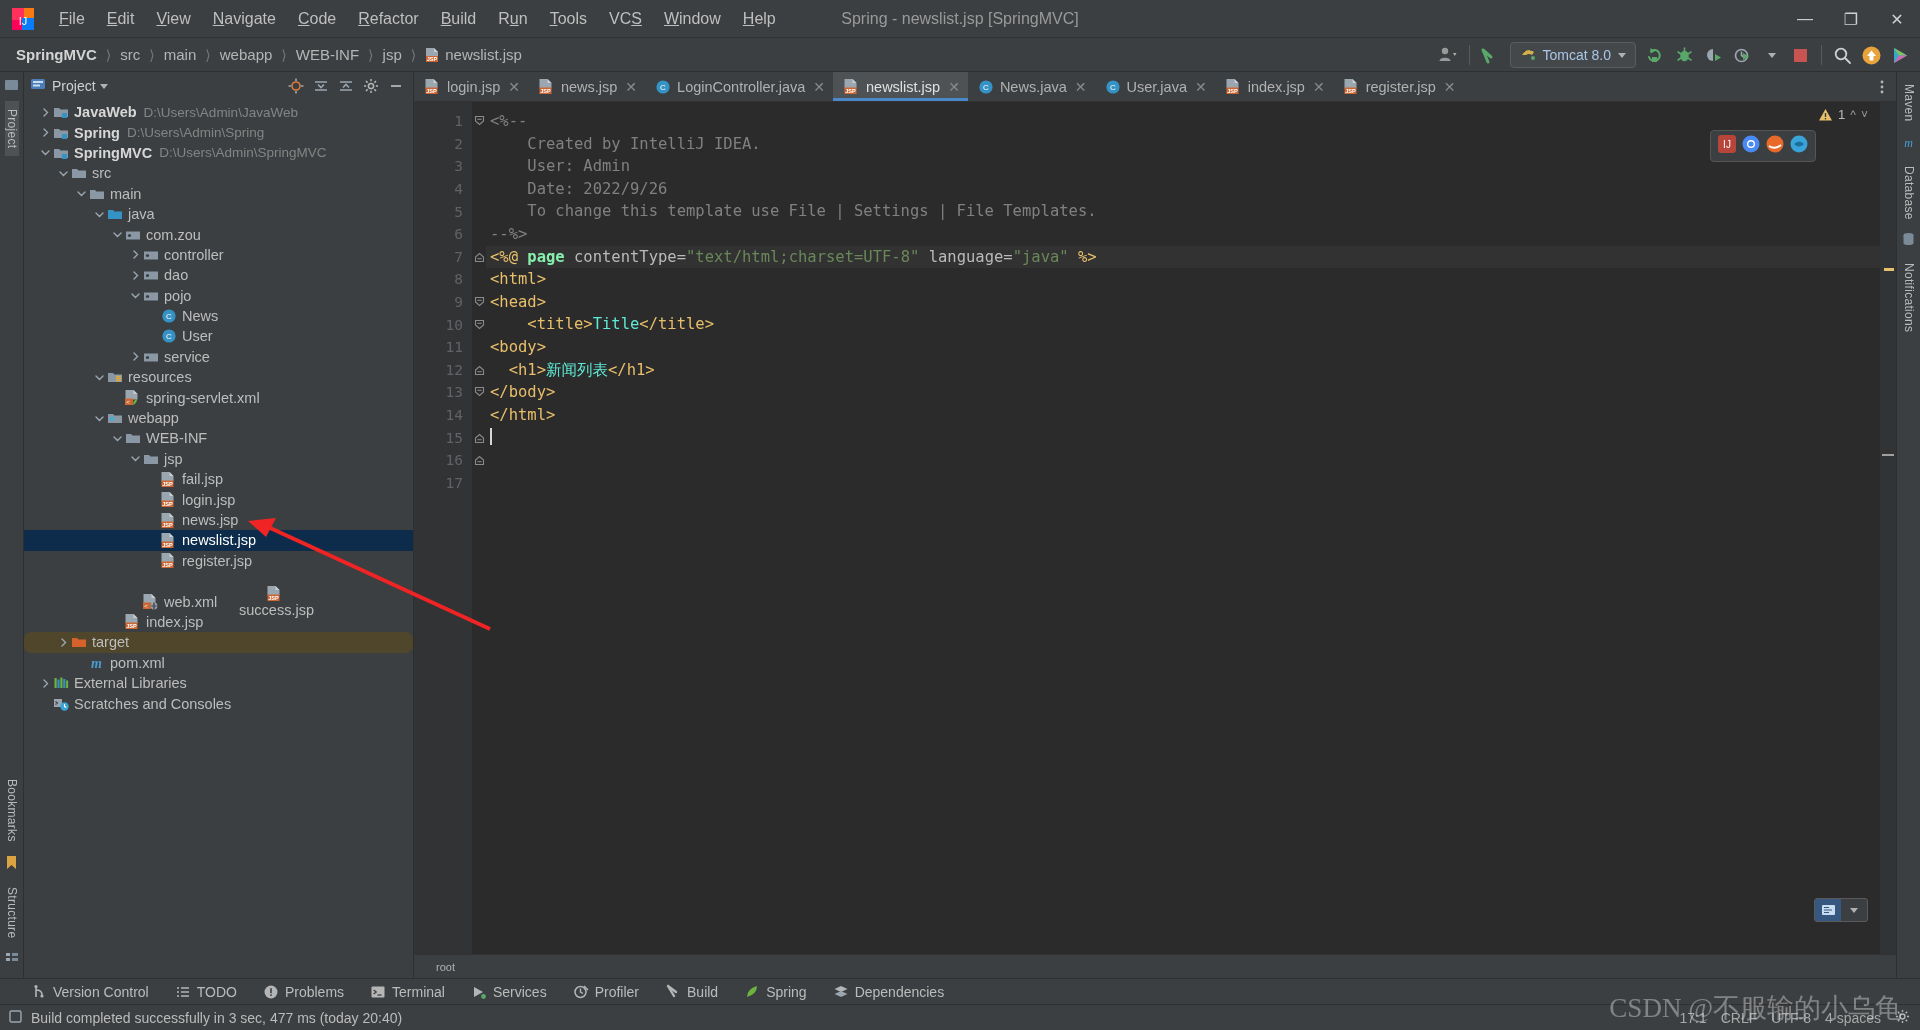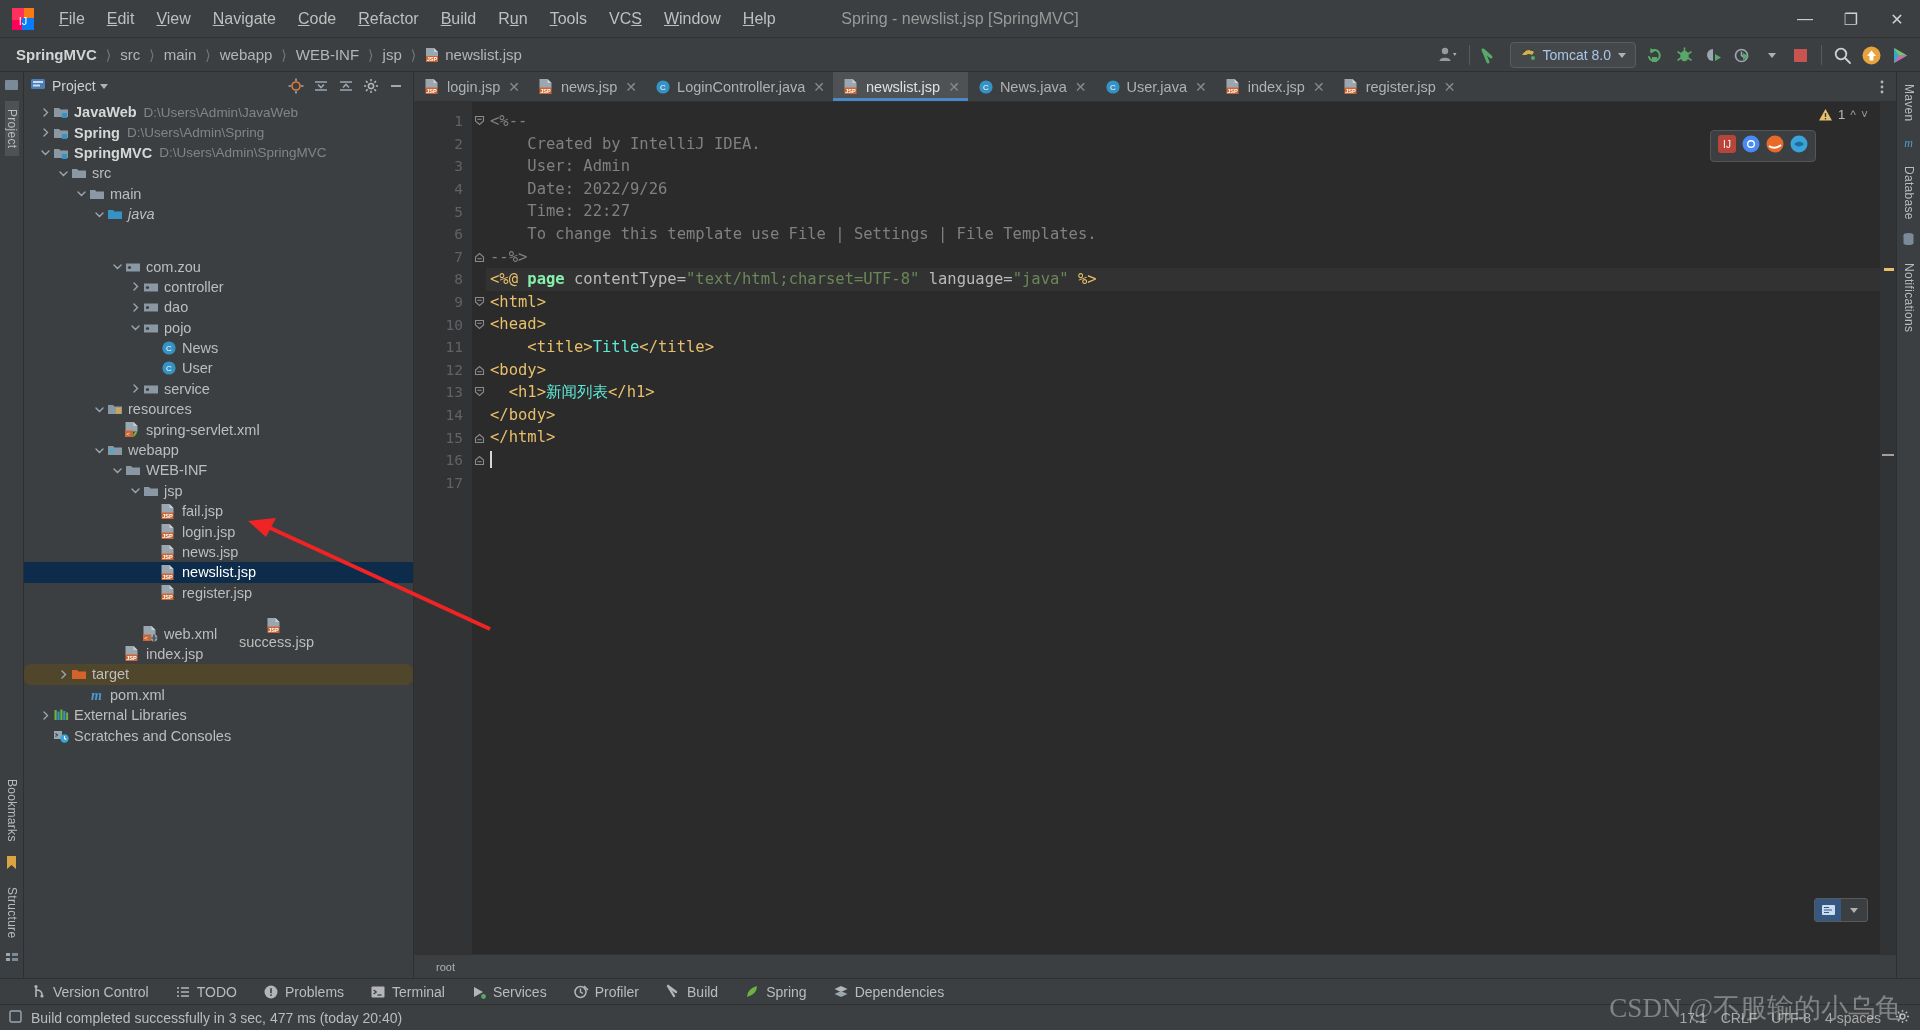--- a/index.html
+++ b/index.html
@@ -475,34 +475,34 @@
                 <path d="M2 4 L5.5 7.5 L9 4" stroke="#9aa7b0" stroke-width="1.4" fill="none" stroke-linecap="round"></path>
               </svg>
             </span>
             <span class="ticon">
               <svg width="16" height="16" viewBox="0 0 16 16">
                 <path d="M1 4 L6 4 L7.5 5.5 L15 5.5 L15 13 L1 13 Z" fill="#8a98a5"></path>
               </svg>
             </span>
             <span class="tlabel">main</span>
           </div>
-          <div class="tree-row" style="padding-left: 68px; font-style: italic;">
+          <div class="tree-row" style="padding-left: 68px;">
             <span class="tw">
               <svg width="11" height="11" viewBox="0 0 11 11">
                 <path d="M2 4 L5.5 7.5 L9 4" stroke="#9aa7b0" stroke-width="1.4" fill="none" stroke-linecap="round"></path>
               </svg>
             </span>
             <span class="ticon">
               <svg width="16" height="16" viewBox="0 0 16 16">
                 <path d="M1 4 L6 4 L7.5 5.5 L15 5.5 L15 13 L1 13 Z" fill="#3592c4"></path>
               </svg>
             </span>
             <span class="tlabel">java</span>
           </div>
-          <div class="tree-row" style="padding-left: 86px; margin-top: 32px;">
+          <div class="tree-row" style="padding-left: 86px;">
             <span class="tw">
               <svg width="11" height="11" viewBox="0 0 11 11">
                 <path d="M2 4 L5.5 7.5 L9 4" stroke="#9aa7b0" stroke-width="1.4" fill="none" stroke-linecap="round"></path>
               </svg>
             </span>
             <span class="ticon">
               <svg width="16" height="16" viewBox="0 0 16 16">
                 <path d="M1 4.5 L15 4.5 L15 12.5 L1 12.5 Z" fill="#8a98a5"></path>
                 <circle cx="4.5" cy="8.5" r="1.6" fill="#3c3f41"></circle>
               </svg>
@@ -982,21 +982,20 @@
                 <path d="M3.4 7.7 L7.6 7.7" stroke="#8a8a8a" stroke-width="1.1"></path>
               </svg>
             </div>
             <div class="fold"></div>
           </div>
         <div class="code" id="code">
             <div class="cline"><span class="c-comment">&lt;%--</span></div>
             <div class="cline"><span class="c-comment">    Created by IntelliJ IDEA.</span></div>
             <div class="cline"><span class="c-comment">    User: Admin</span></div>
             <div class="cline"><span class="c-comment">    Date: 2022/9/26</span></div>
-            <div class="cline"><span class="c-comment">    Time: 22:27</span></div>
             <div class="cline"><span class="c-comment">    To change this template use File | Settings | File Templates.</span></div>
             <div class="cline"><span class="c-comment">--%&gt;</span></div>
             <div class="cline hl"><span class="c-dir">&lt;%@</span> <span class="c-kw">page</span> <span class="c-attr">contentType=</span><span class="c-str">"text/html;charset=UTF-8"</span> <span class="c-attr">language=</span><span class="c-str">"java"</span> <span class="c-dir">%&gt;</span></div>
             <div class="cline"><span class="c-tag">&lt;html&gt;</span></div>
             <div class="cline"><span class="c-tag">&lt;head&gt;</span></div>
             <div class="cline">    <span class="c-tag">&lt;title&gt;</span><span class="c-text">Title</span><span class="c-tag">&lt;/title&gt;</span></div>
             <div class="cline"><span class="c-tag">&lt;body&gt;</span></div>
             <div class="cline">  <span class="c-tag">&lt;h1&gt;</span><span class="c-text">新闻列表</span><span class="c-tag">&lt;/h1&gt;</span></div>
             <div class="cline"><span class="c-tag">&lt;/body&gt;</span></div>
             <div class="cline"><span class="c-tag">&lt;/html&gt;</span></div>

